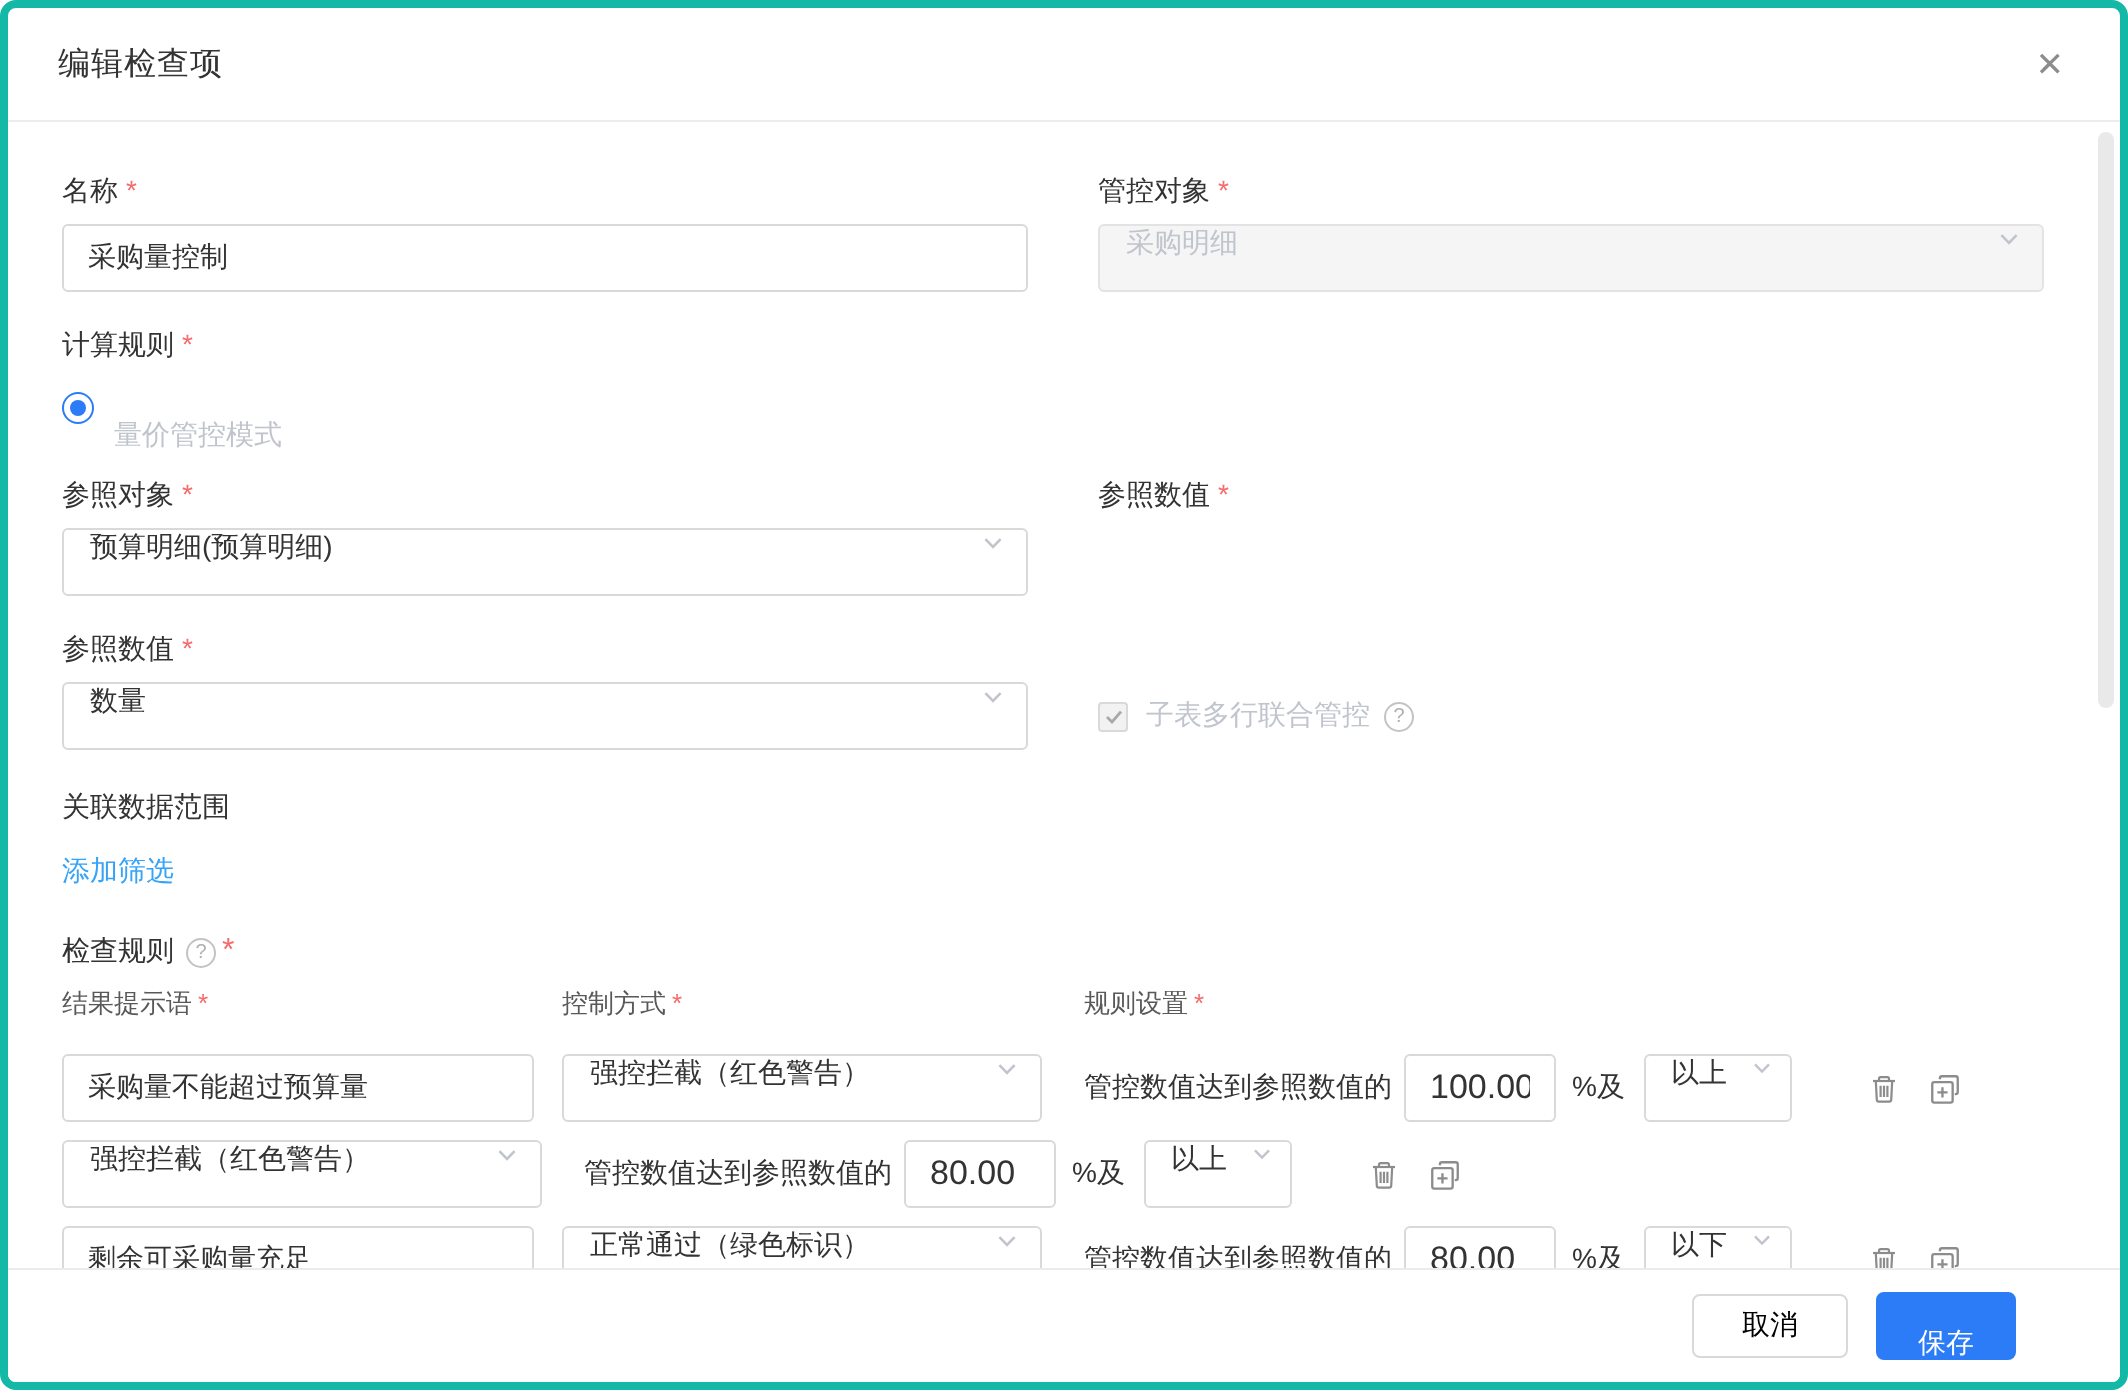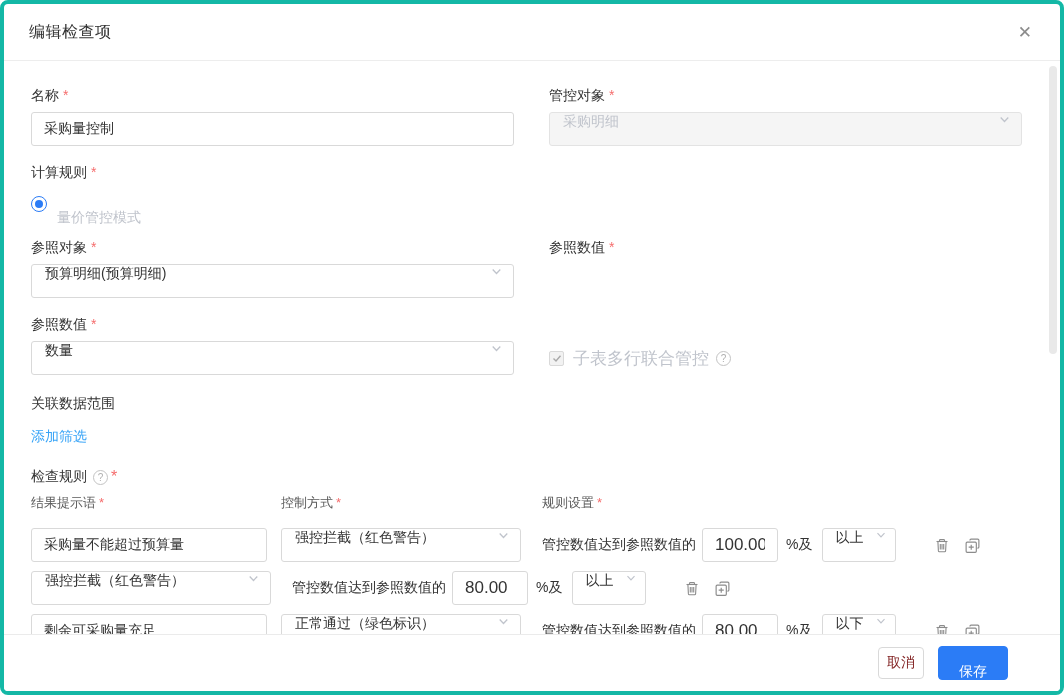--- a/index.html
+++ b/index.html
@@ -56,21 +56,21 @@
   .radio::after { content:""; position:absolute; inset:3px; border-radius:50%; background:#2b7cf6; }
   .radio-label { font-size:14px; color:#c0c4cc; margin-left:10px;margin-top:27px; }
 
   
   .cb-cell { padding-top:27px; }
   .cb-row { display:flex; align-items:center; height:34px; }
   .checkbox {
     width:15px; height:15px; border:1px solid #d9d9d9; border-radius:2px;
     background:#f2f2f2; display:flex; align-items:center; justify-content:center; flex:0 0 15px;
   }
-  .cb-label { font-size:17px; color:#c0c4cc; margin-left:9px; }
+  .cb-label { font-size:14px; color:#c0c4cc; margin-left:9px; }
   .qicon {
     width:15px; height:15px; border:1px solid #c3c3c3; border-radius:50%;
     color:#b0b0b0; font-size:10px; line-height:13px; text-align:center;
     margin-left:7px; display:inline-block; flex:0 0 15px;
   }
 
   .plain-label { font-size:14px; color:#333; margin:4px 0 14px; }
   .link { font-size:14px; color:#36a3f7; margin:0 0 22px; display:inline-block; cursor:pointer; }
   .rules-title-row { display:flex; align-items:center; margin-bottom:8px; }
   .rules-title-row .lbl { font-size:14px; color:#333; }
@@ -106,22 +106,22 @@
     background:#e9e9e9; border-radius:4px;
   }
 
   
   .modal-footer {
     flex:0 0 57px; border-top:1px solid #ebebeb; background:#fff;
     display:flex; align-items:center; justify-content:flex-end;
     padding-right:52px; gap:14px;
   }
   .btn {
-    height:32px; padding:0 8px; border-radius:4px; font-size:14px;
-    border:1px solid #d9d9d9; background:#fff; color:#7f1d1d; cursor:pointer;
+    height:32px; padding:0 24px; border-radius:4px; font-size:14px;
+    border:1px solid #d9d9d9; background:#fff; color:#000000; cursor:pointer;
     font-family:"Liberation Sans", sans-serif;
   }
   .btn.primary { background:#2b7cf6; border-color:#2b7cf6; color:#ffffff; padding:16px 20px; }
 </style>
 </head>
 <body>
 
 <div class="modal">
 
   <div class="modal-header">

